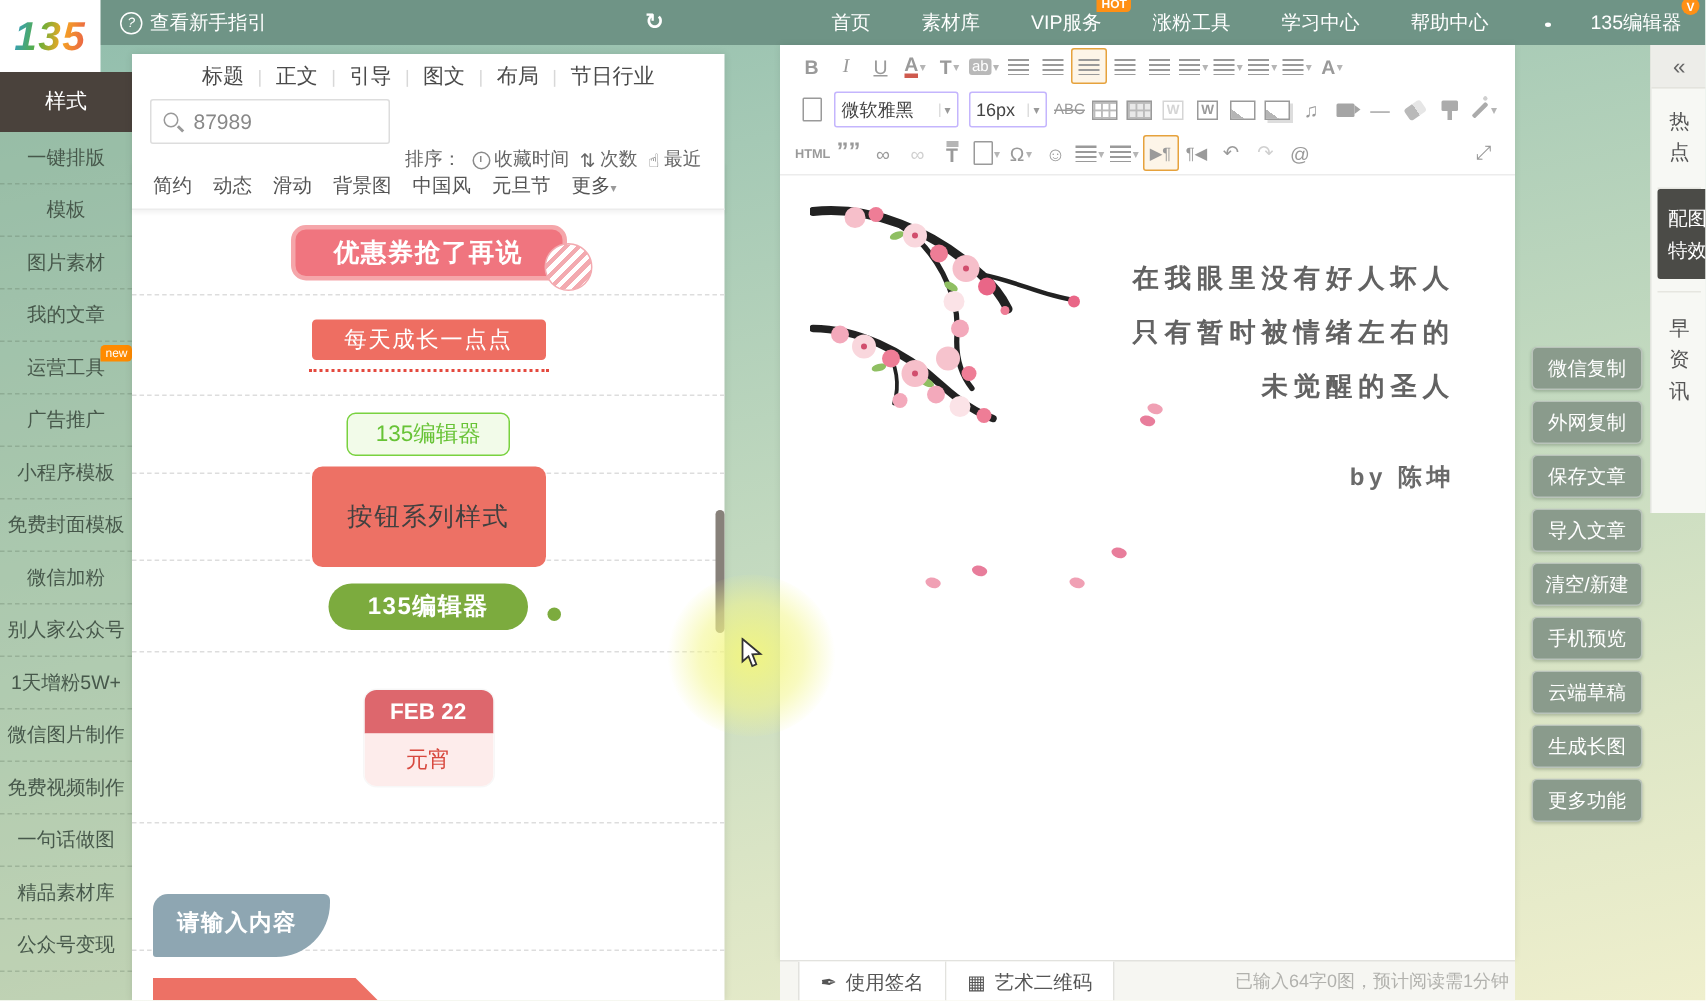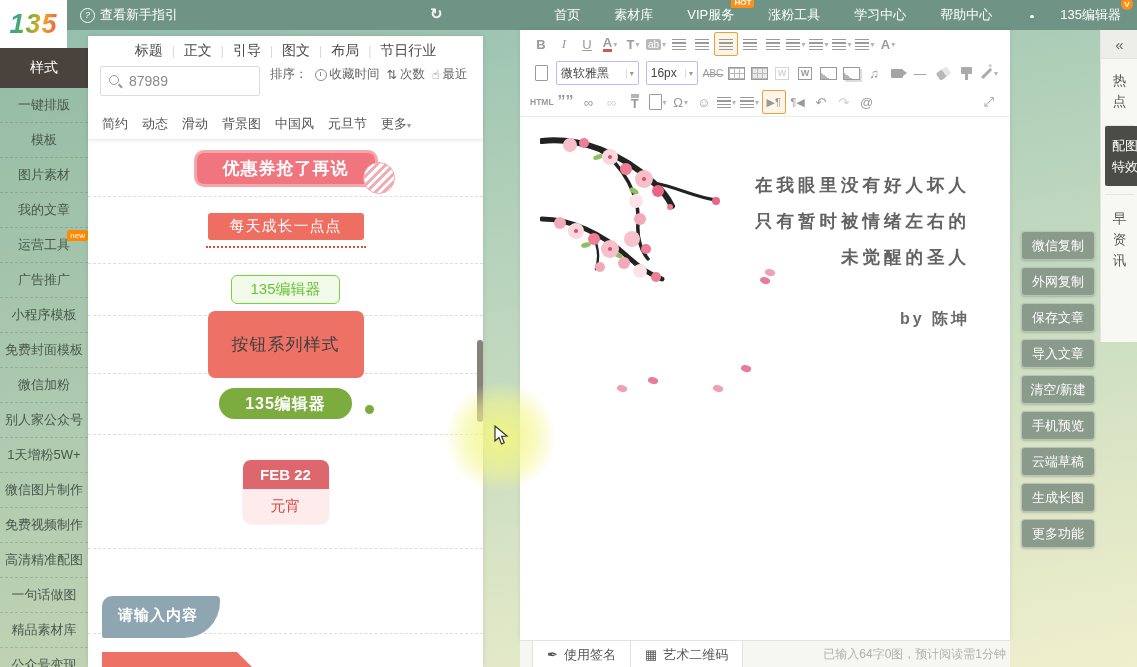--- a/index.html
+++ b/index.html
@@ -34,21 +34,21 @@
 
   
   #pnl{left:88px;top:36px;width:395px;height:631px;background:#fff;box-shadow:0 0 5px rgba(0,0,0,.10);}
   #ptabs{height:30px;display:flex;align-items:center;justify-content:center;gap:9px;font-size:14px;color:#4a4a4a;}
   #ptabs .sep{color:#d8d8d8;font-size:12px;}
   #psearch{height:42px;display:flex;align-items:flex-start;padding:0 12px;gap:10px;}
   #sbox{position:relative;width:158px;height:28px;border:1px solid #ddd;border-radius:2px;}
   #sbox input{position:absolute;left:26px;top:0;width:120px;height:26px;border:0;outline:none;font-size:14px;color:#888;background:transparent;}
   .mag{position:absolute;left:8px;top:8px;width:8px;height:8px;border:1.5px solid #999;border-radius:50%;}
   .mag::after{content:"";position:absolute;left:8px;top:9px;width:5px;height:1.6px;background:#999;transform:rotate(45deg);}
-  #psort{display:flex;align-items:center;gap:7px;font-size:12.5px;color:#666;white-space:nowrap;}
+  #psort{display:flex;align-items:center;gap:7px;font-size:12.5px;color:#666;white-space:nowrap;margin-top:32px;}
   .sopt{display:flex;align-items:center;gap:3px;cursor:pointer;}
   .clk{position:relative;width:10px;height:10px;border:1px solid #8a8a8a;border-radius:50%;}
   .clk::after{content:"";position:absolute;left:4px;top:2px;width:1.5px;height:4px;background:#8a8a8a;}
   #pflt{height:31px;display:flex;align-items:center;gap:14px;padding:0 14px;font-size:13px;color:#555;border-bottom:1px solid #ececec;box-shadow:0 2px 3px rgba(0,0,0,.05);}
   #plist{position:absolute;left:0;top:104px;right:0;bottom:0;display:flex;flex-direction:column;}
   .litem{display:flex;align-items:center;justify-content:center;border-bottom:1px dashed #ddd;position:relative;}
   
   .coupon{position:relative;background:#f0757f;border:3px solid #f5a6aa;border-radius:10px;color:#fff;font-weight:bold;font-size:17px;padding:4px 26px;letter-spacing:1px;}
   .coupon .circ{position:absolute;right:-20px;bottom:-10px;width:30px;height:30px;border-radius:50%;border:1px solid #f3aab0;
     background:repeating-linear-gradient(135deg,#fff 0 3px,#f3aab0 3px 6px);}
@@ -174,21 +174,20 @@
         <span class="newbadge">new</span>
       </div>
     <div class="sitem">广告推广</div>
     <div class="sitem">小程序模板</div>
     <div class="sitem">免费封面模板</div>
     <div class="sitem">微信加粉</div>
     <div class="sitem">别人家公众号</div>
     <div class="sitem">1天增粉5W+</div>
     <div class="sitem">微信图片制作</div>
     <div class="sitem">免费视频制作</div>
-    <div class="sitem">高清精准配图</div>
     <div class="sitem">一句话做图</div>
     <div class="sitem">精品素材库</div>
     <div class="sitem">公众号变现</div>
   </div>
 
   <div id="pnl" class="abs">
     <div id="ptabs">
       <span>标题</span>
         <span class="sep">|</span>
       <span>正文</span>

